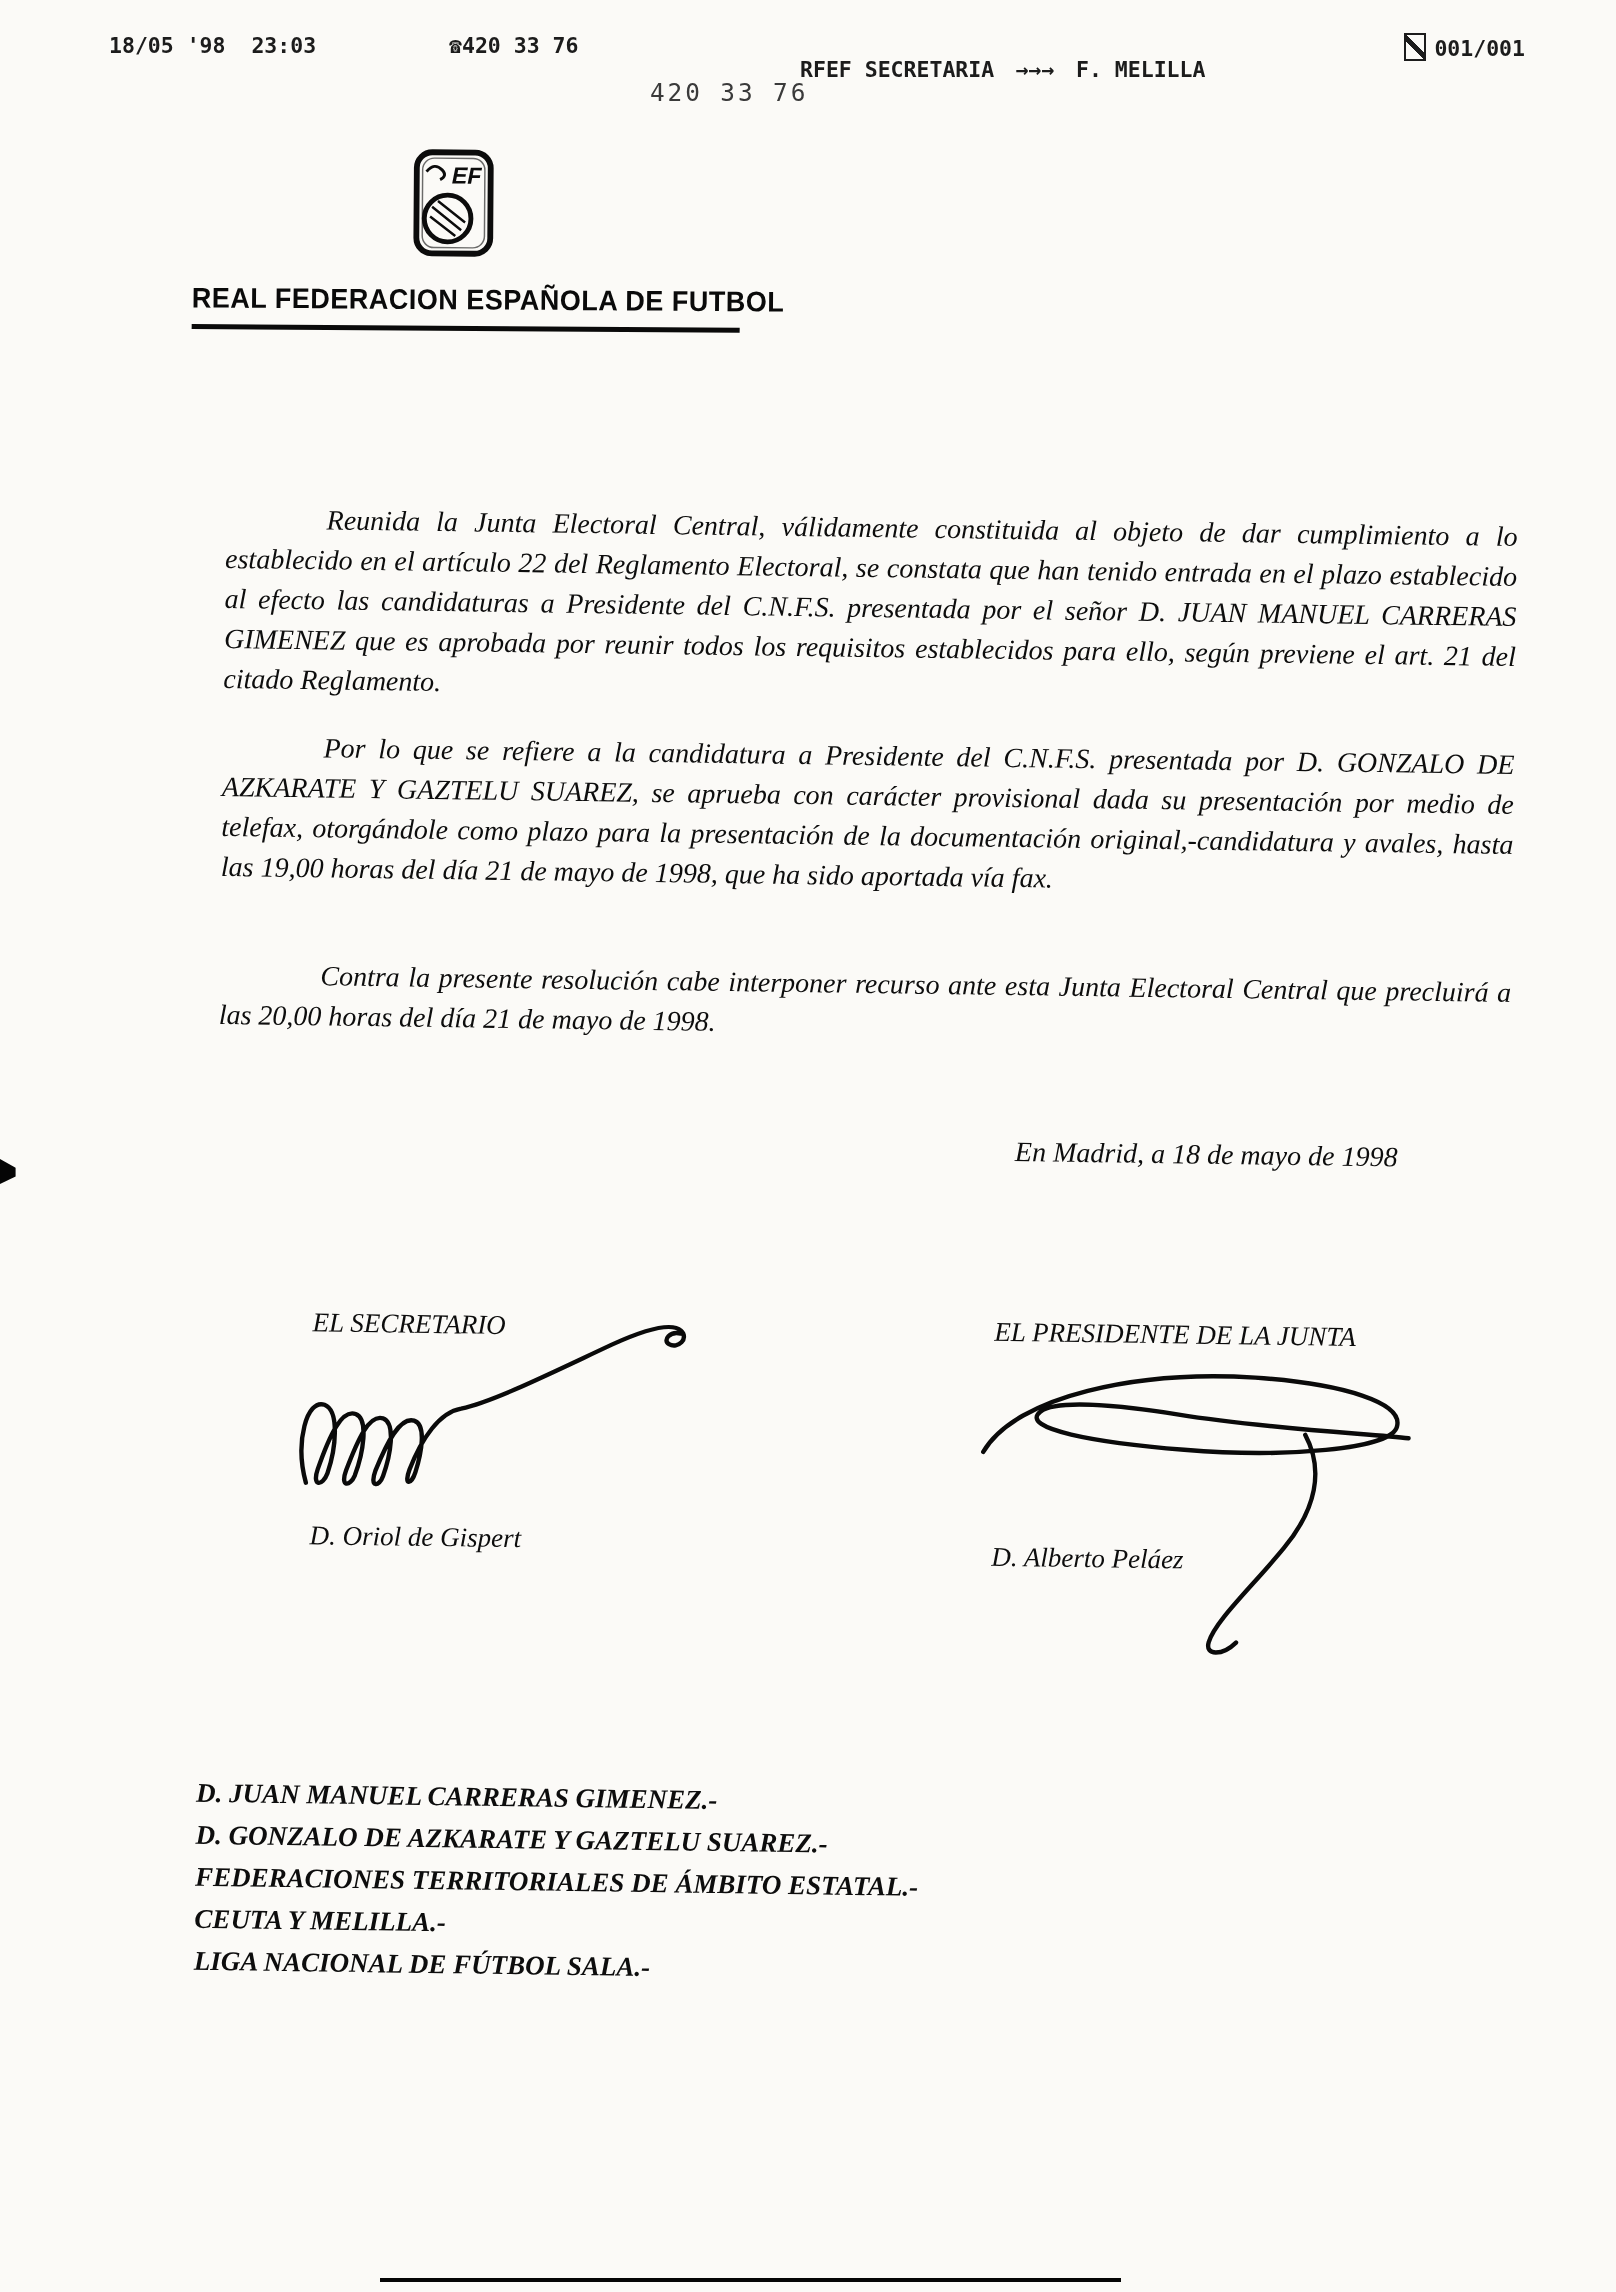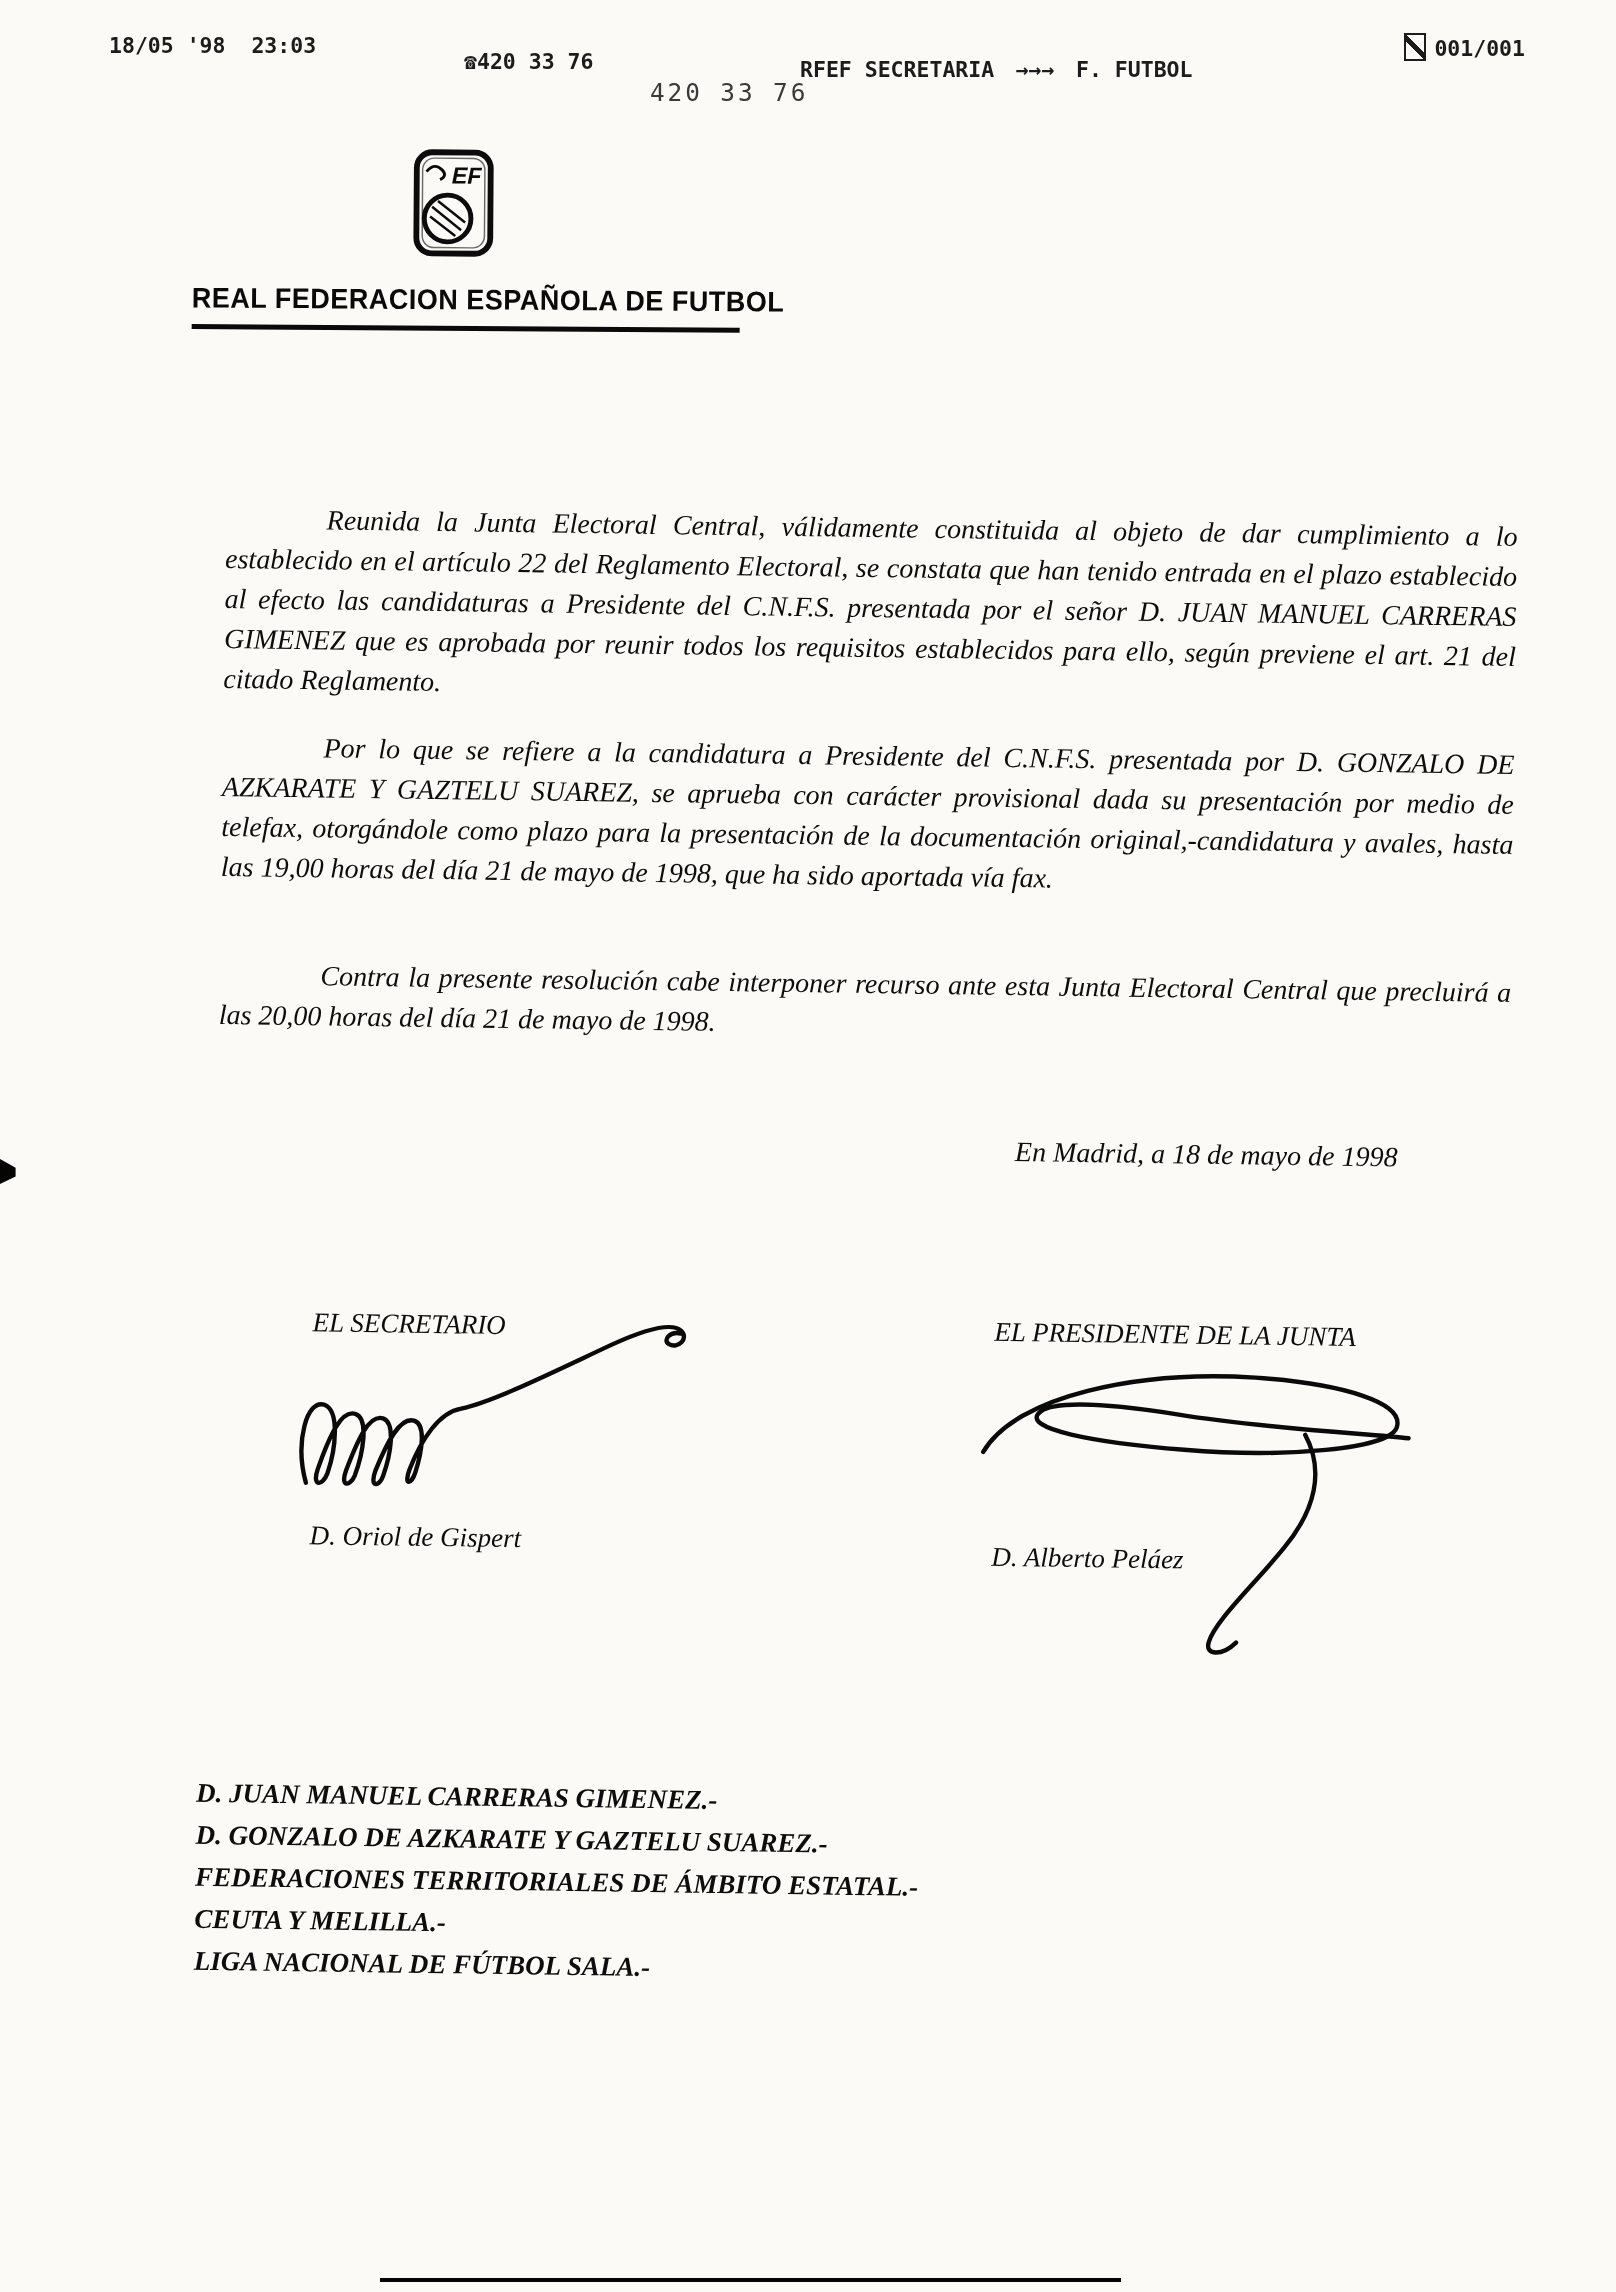--- a/index.html
+++ b/index.html
@@ -16,21 +16,21 @@
   }
 
   
   .fax-header {
     position: absolute; top: 33px; left: 0; width: 100%; height: 31px;
     font-family: "DejaVu Sans Mono", monospace;
     font-size: 21.5px; font-weight: 700; color: #1c1c1c;
   }
   .fax-header .seg { position: absolute; white-space: pre; }
   .seg-datetime { left: 109px; }
-  .seg-phone { left: 464px; margin-top: 16px; }
+  .seg-phone { left: 449px; }
   .seg-route { left: 800px; display: flex; gap: 21.5px; margin-top: 24px; }
   .seg-pages { left: 1404px; display: flex; align-items: flex-end; gap: 8.8px; }
   .page-icon {
     display: inline-block; width: 17.6px; height: 24.4px;
     border: 2.9px solid #1c1c1c;
     background: linear-gradient(45deg, transparent 42%, #1c1c1c 42%, #1c1c1c 58%, transparent 58%);
   }
   .fax-subheader {
     position: absolute; top: 78px; left: 650px;
     font-family: "DejaVu Sans Mono", monospace;
@@ -87,21 +87,21 @@
 <body>
 
 <div class="page">
 
   <div class="fax-header">
     <span class="seg seg-datetime">18/05 '98  23:03</span>
     <span class="seg seg-phone"><span>☎</span><span>420 33 76</span></span>
     <span class="seg seg-route">
       <span>RFEF SECRETARIA</span>
       <span>→→→</span>
-      <span>F. FUTBOL</span>
+      <span>F. MELILLA</span>
     </span>
     <span class="seg seg-pages">
       <span class="page-icon"></span>
       <span>001/001</span>
     </span>
   </div>
   <div class="fax-subheader">420 33 76</div>
 
   <div class="letterhead">
     <div class="crest">

